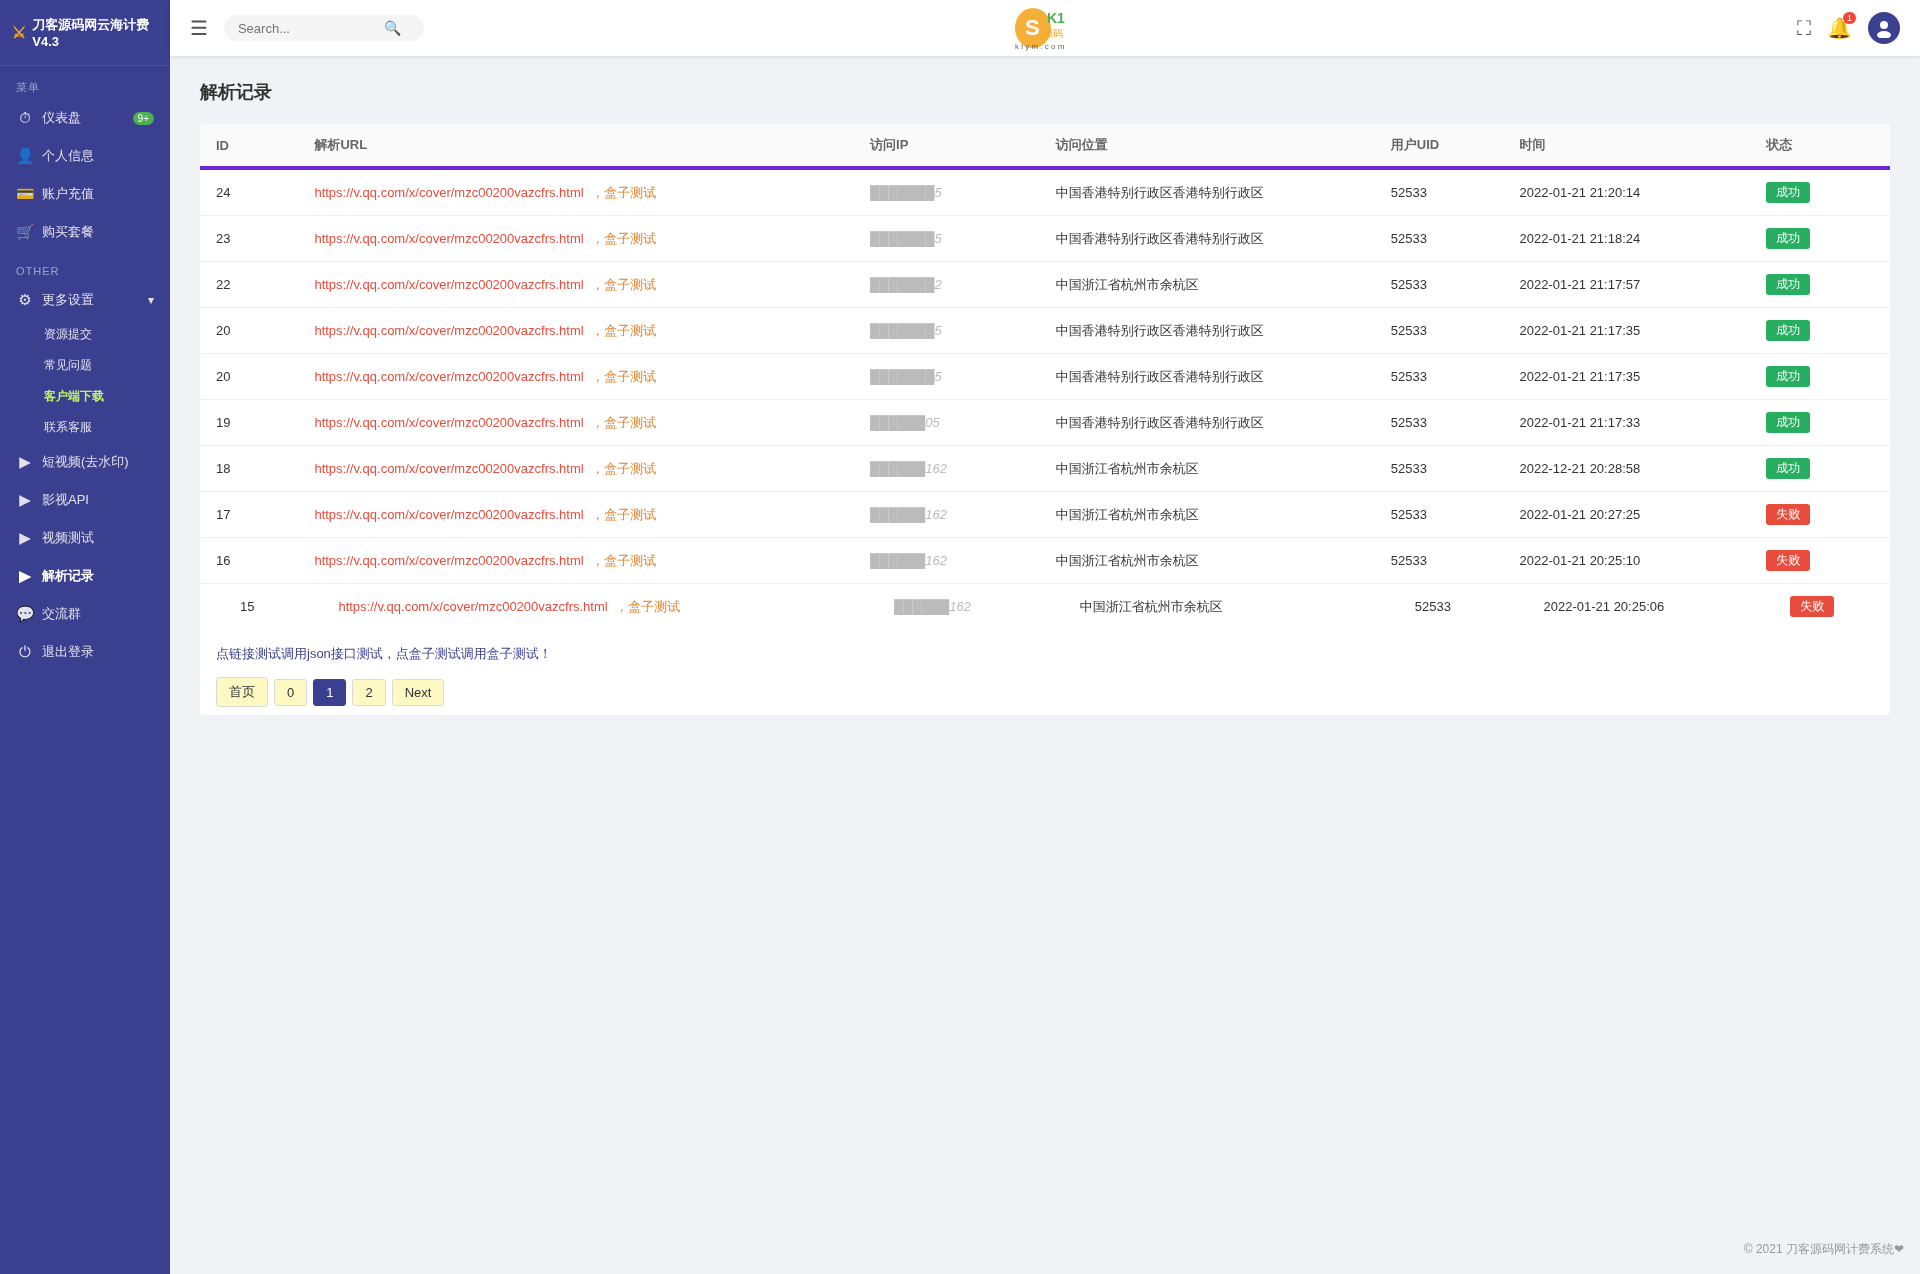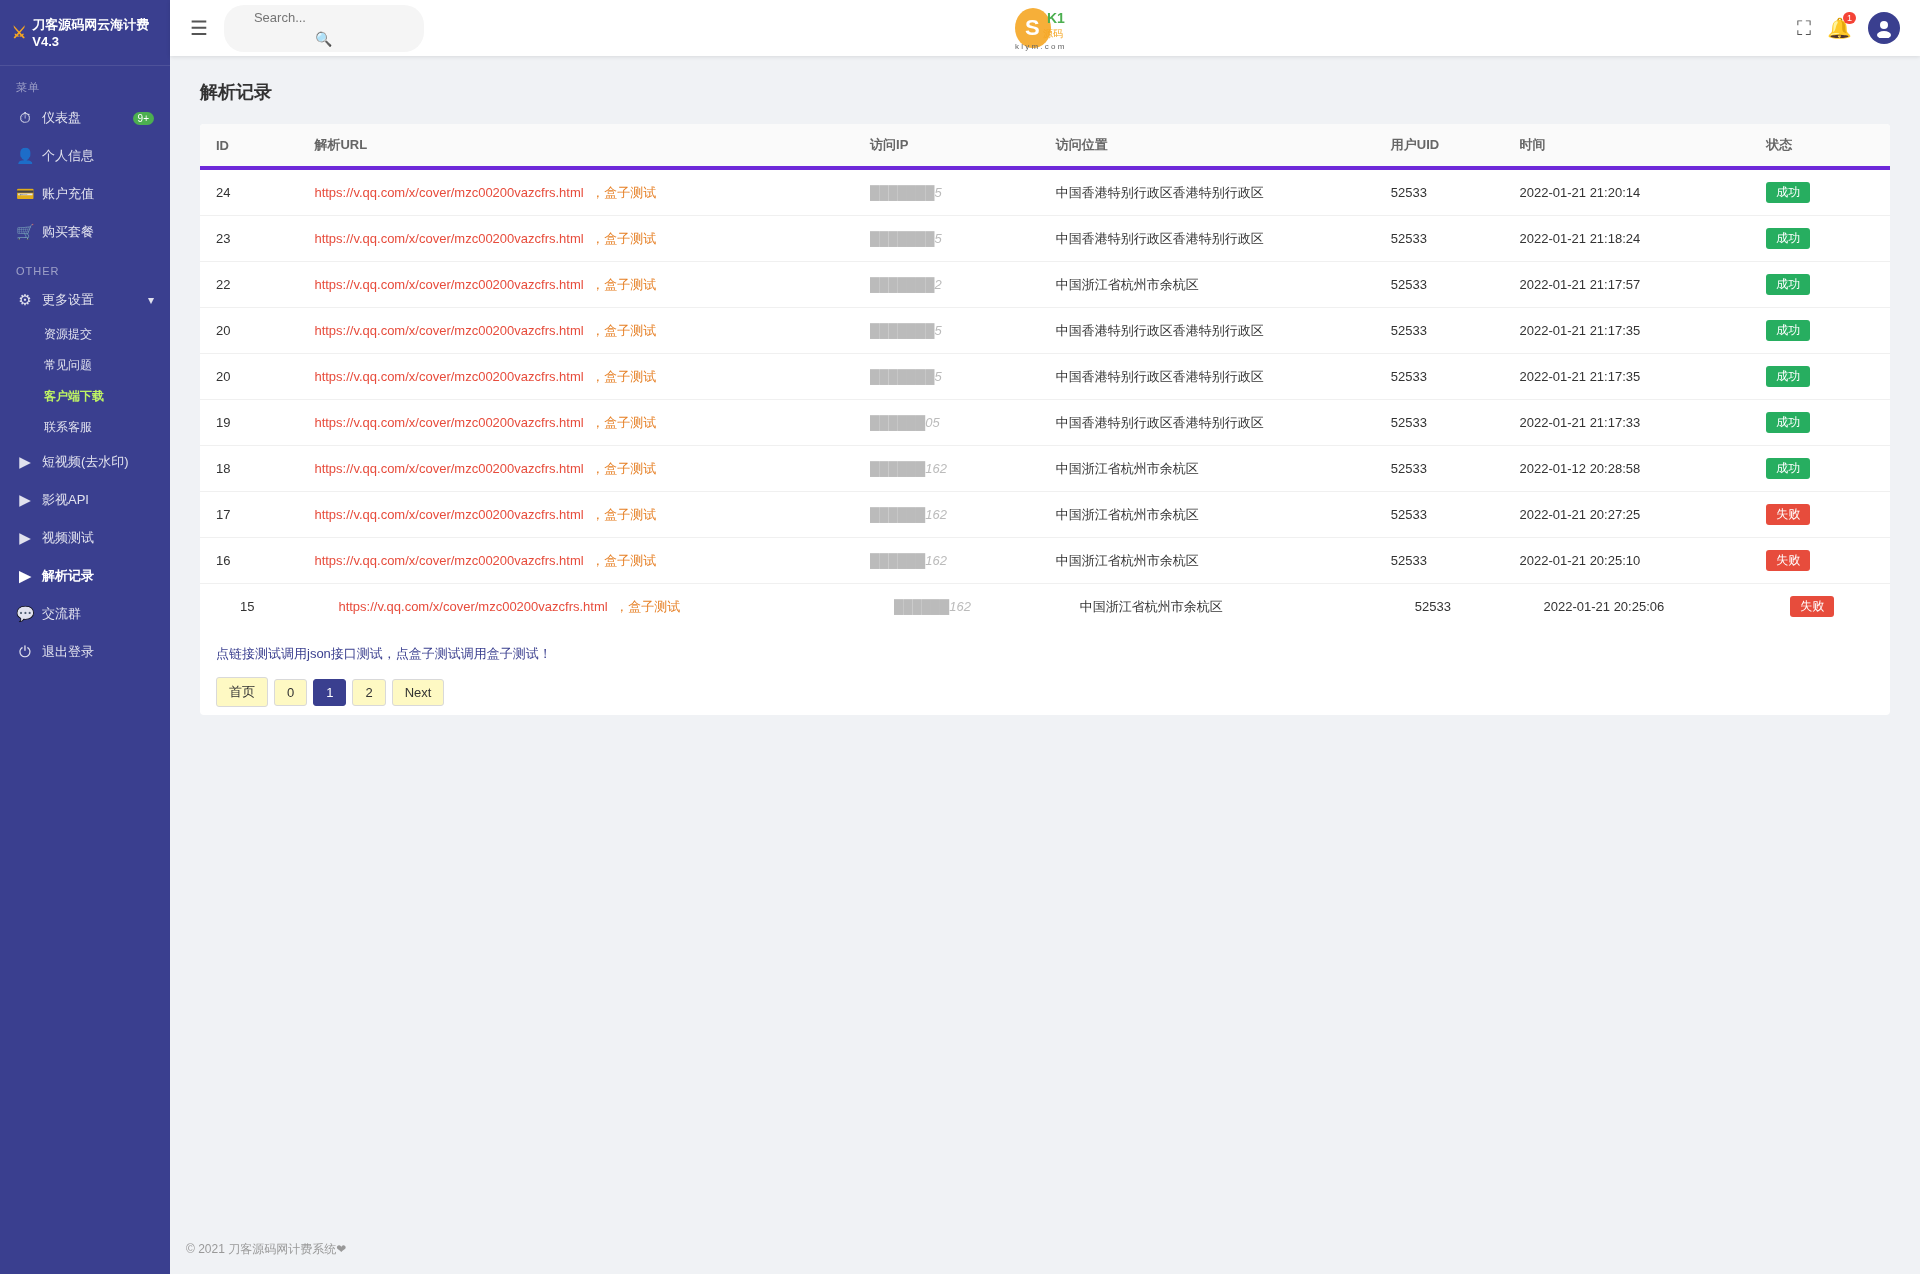--- a/index.html
+++ b/index.html
@@ -81,21 +81,20 @@
     }
     .topbar-menu-icon { font-size: 20px; cursor: pointer; color: #555; margin-right: 16px; }
     .topbar-search {
       display: flex;
       align-items: center;
       background: #f5f5f5;
       border-radius: 20px;
       padding: 5px 14px;
       gap: 6px;
       width: 200px;
-      flex-direction: column;
     }
     .topbar-search input {
       border: none;
       background: transparent;
       outline: none;
       font-size: 13px;
       color: #666;
       width: 140px;
     }
     .topbar-search-icon { color: #999; font-size: 14px; }
@@ -228,21 +227,21 @@
       color: #333;
     }
     .page-btn.active {
       background: #3a3f8f;
       color: #fff;
       border-color: #3a3f8f;
     }
 
     
     .footer {
-      text-align: left;
+      text-align: right;
       padding: 16px;
       color: #999;
       font-size: 12px;
     }
   </style>
 </head>
 <body>
 
 <div class="sidebar">
   <div class="sidebar-logo">
@@ -458,21 +457,21 @@
     </tr>
             <tr>
       <td>18</td>
       <td>
         <a class="url-link" href="#">https://v.qq.com/x/cover/mzc00200vazcfrs.html</a>
         <span class="box-test">，盒子测试</span>
       </td>
       <td><span class="ip-blurred">██████162</span></td>
       <td>中国浙江省杭州市余杭区</td>
       <td>52533</td>
-      <td>2022-01-12 20:28:58</td>
+      <td>2022-12-21 20:28:58</td>
       <td>
         <span class="badge-success">成功</span>
       </td>
     </tr>
             <tr>
       <td>17</td>
       <td>
         <a class="url-link" href="#">https://v.qq.com/x/cover/mzc00200vazcfrs.html</a>
         <span class="box-test">，盒子测试</span>
       </td>

